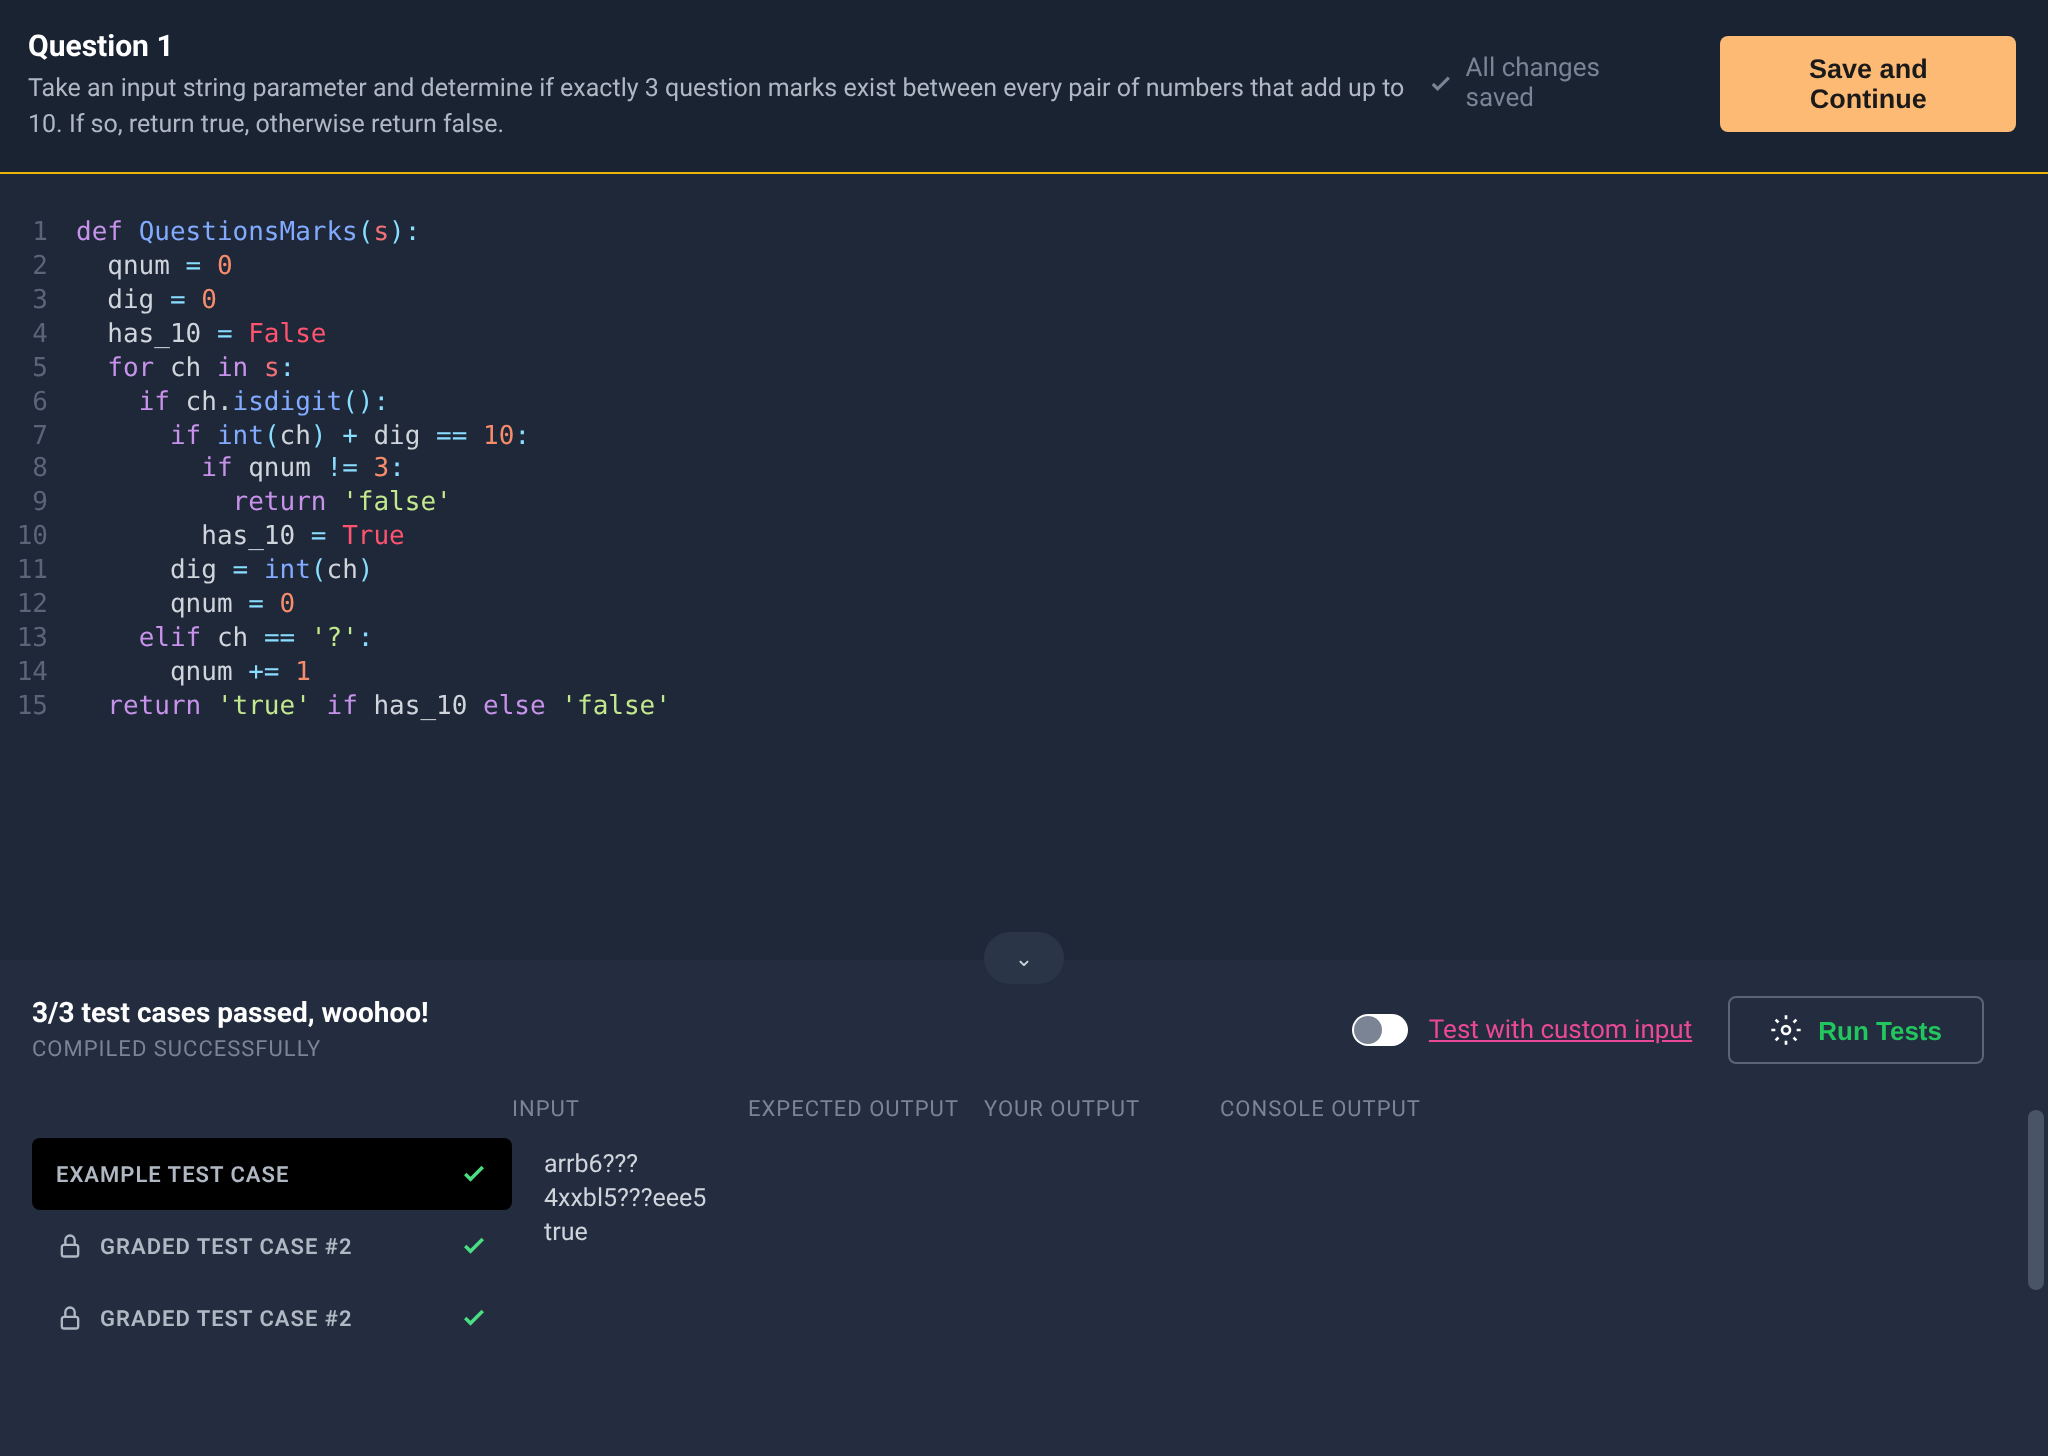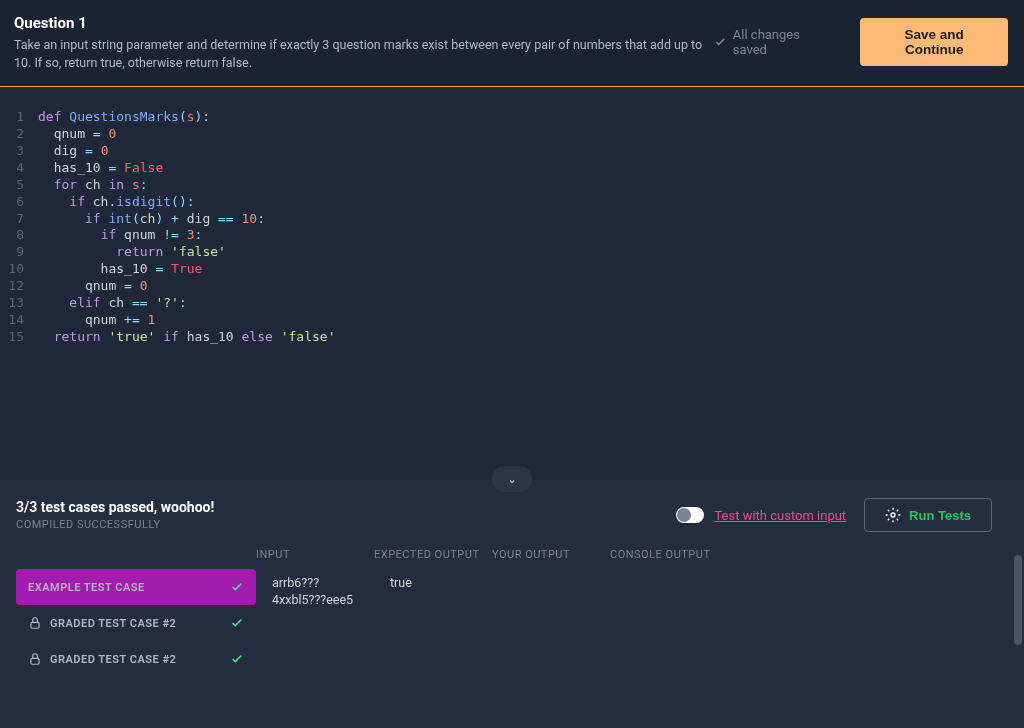--- a/index.html
+++ b/index.html
@@ -106,27 +106,27 @@
 .col-h { text-transform: uppercase; }
 .col-input { width: 118px; }
 .col-expected { width: 118px; }
 .col-your { width: 118px; }
 .col-console { flex: 1; }
 .tc-row {
   height: 36px; display: flex; align-items: center;
   padding: 0 12px; font-size: 11px; color: #b0b8c4;
   letter-spacing: 0.5px;
 }
-.tc-row.active { background: #a21caf; border-radius: 4px; }
+.tc-row.active { background: #000000; border-radius: 4px; }
 .tc-row .lock { margin-right: 8px; width: 14px; height: 14px; }
 .tc-row .tc-name { flex: 1; font-weight: 600; }
 .tc-row .tc-check { width: 14px; height: 14px; }
 .data-cells {
   display: flex; align-items: flex-start;
-  padding: 6px 0; font-size: 12.5px; color: #d0d4db;
+  padding: 6px 0; font-size: 12.5px; color: #d0d4db; flex-direction: column;
 }
 .cell-input { width: 118px; line-height: 1.35; }
 .cell-expected { width: 118px; }
 .scrollbar {
   position: absolute; right: 2px; top: 555px;
   width: 8px; height: 90px; background: #4a5468; border-radius: 4px;
 }
 </style>
 </head>
 <body>
@@ -180,20 +180,24 @@
       <div class="gutter">8</div>
       <div class="code"><span>        </span><span class="kw">if </span><span>qnum </span><span class="op">!= </span><span class="num">3</span><span class="op">:</span></div>
     </div>
     <div class="code-line">
       <div class="gutter">9</div>
       <div class="code"><span>          </span><span class="kw">return </span><span class="str">'false'</span></div>
     </div>
     <div class="code-line">
       <div class="gutter">10</div>
       <div class="code"><span>        has_10 </span><span class="op">= </span><span class="bool">True</span></div>
+    </div>
+    <div class="code-line">
+      <div class="gutter">11</div>
+      <div class="code"><span>      dig </span><span class="op">= </span><span class="fn">int</span><span class="op">(</span><span>ch</span><span class="op">)</span></div>
     </div>
     <div class="code-line">
       <div class="gutter">12</div>
       <div class="code"><span>      qnum </span><span class="op">= </span><span class="num">0</span></div>
     </div>
     <div class="code-line">
       <div class="gutter">13</div>
       <div class="code"><span>    </span><span class="kw">elif </span><span>ch </span><span class="op">== </span><span class="str">'?'</span><span class="op">:</span></div>
     </div>
     <div class="code-line">

